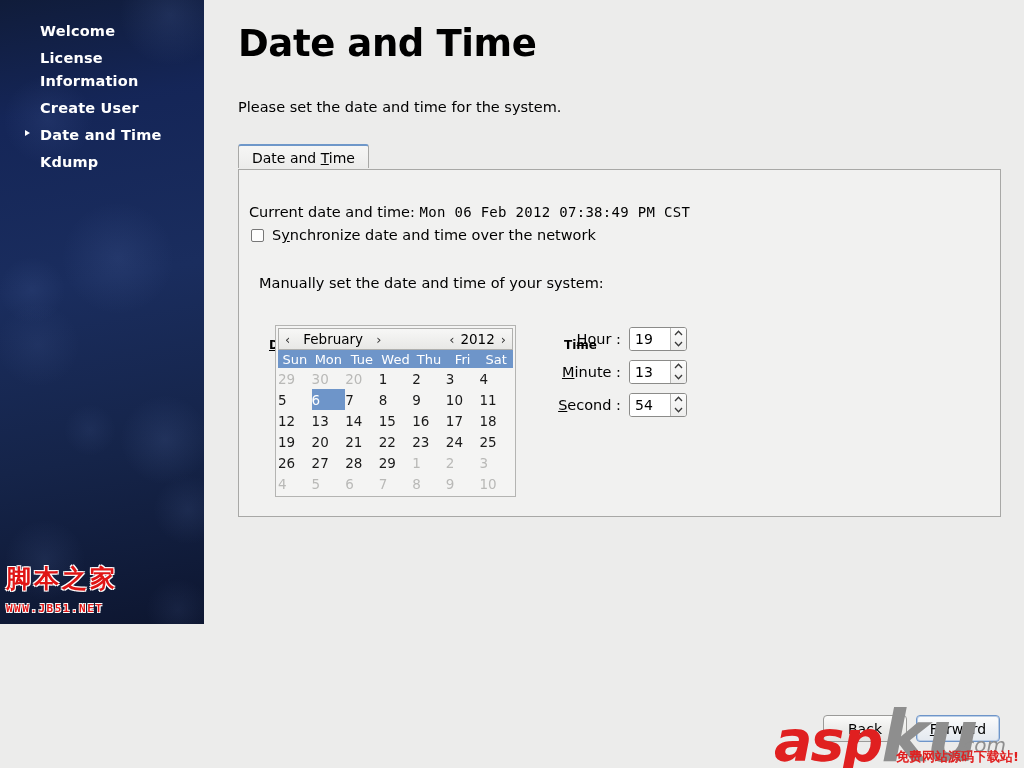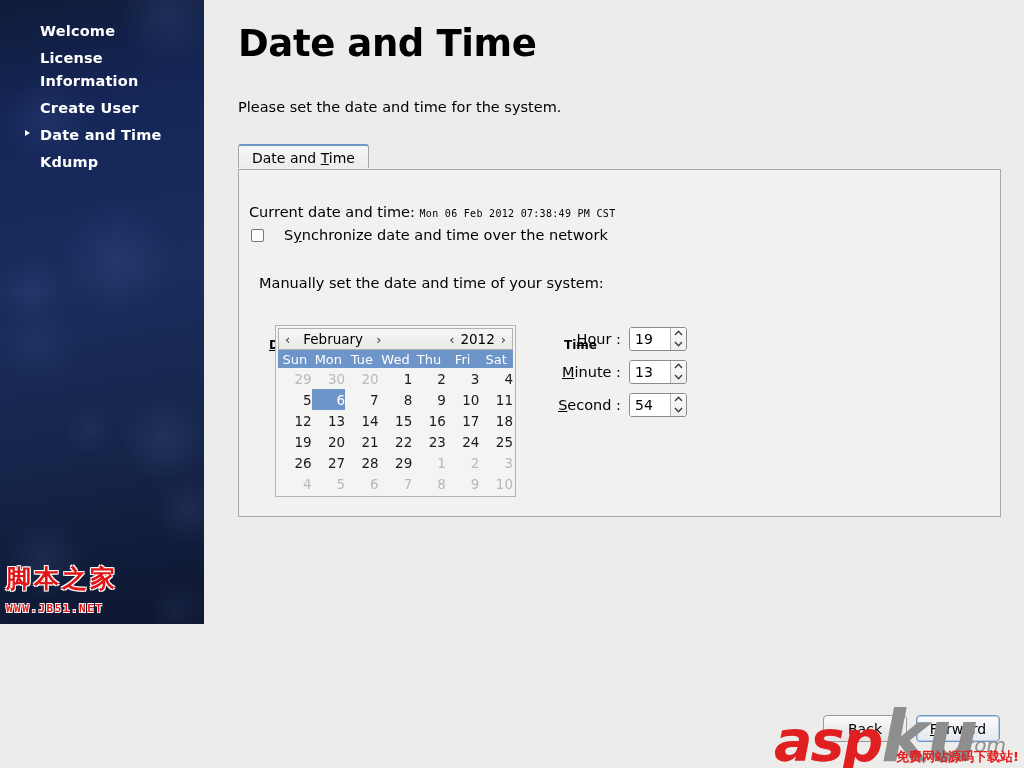--- a/index.html
+++ b/index.html
@@ -148,31 +148,31 @@
   .u { text-decoration: underline; }
 
   .panel-line {
     position: absolute;
     font-size: 14.5px;
     color: #000;
   }
   #current-dt { left: 10px; top: 34px; }
   #current-dt .dt-value {
     font-family: "DejaVu Sans Mono", monospace;
-    font-size: 10px;
+    font-size: 14px;
     letter-spacing: 0.3px;
   }
   #manual-label { left: 20px; top: 93px; margin-top: 12px; }
 
   #sync-row {
     position: absolute;
     left: 12px; top: 57px;
     display: flex;
     align-items: center;
-    gap: 20px;
+    gap: 8px;
   }
   .checkbox {
     width: 13px; height: 13px;
     background: #fdfdfd;
     border: 1px solid #777;
     border-radius: 2px;
     box-sizing: border-box;
   }
   #sync-row .cb-label { font-size: 14.5px; color: #000; }
 
@@ -232,21 +232,21 @@
     background: #6e95c9;
     color: #ffffff;
     font-size: 13px;
     font-weight: normal;
     height: 18px;
     padding: 0;
     text-align: center;
   }
   #cal-grid td {
     height: 21px;
-    text-align: right;
+    text-align: left;
     font-size: 13.5px;
     color: #1a1a1a;
     padding: 0;
     background: #f4f4f3;
   }
   #cal-grid td.dim { color: #b9b9b7; }
   #cal-grid td.sel {
     background: #6e95c9;
     color: #ffffff;
   }

